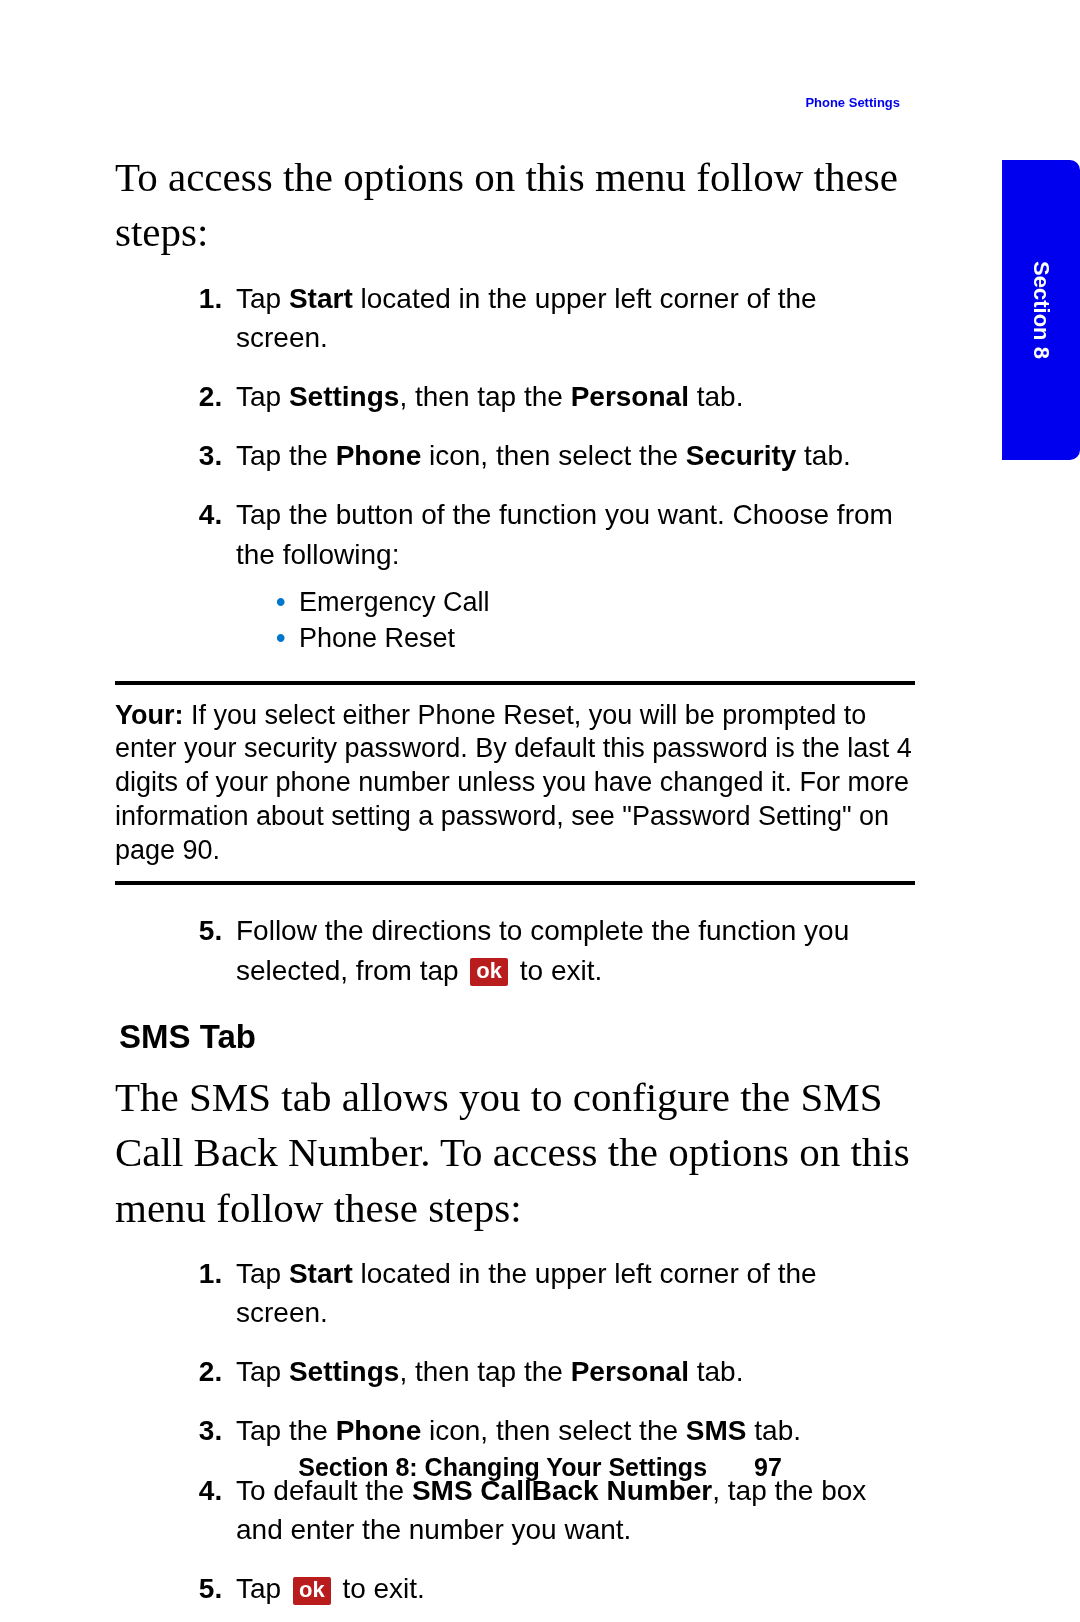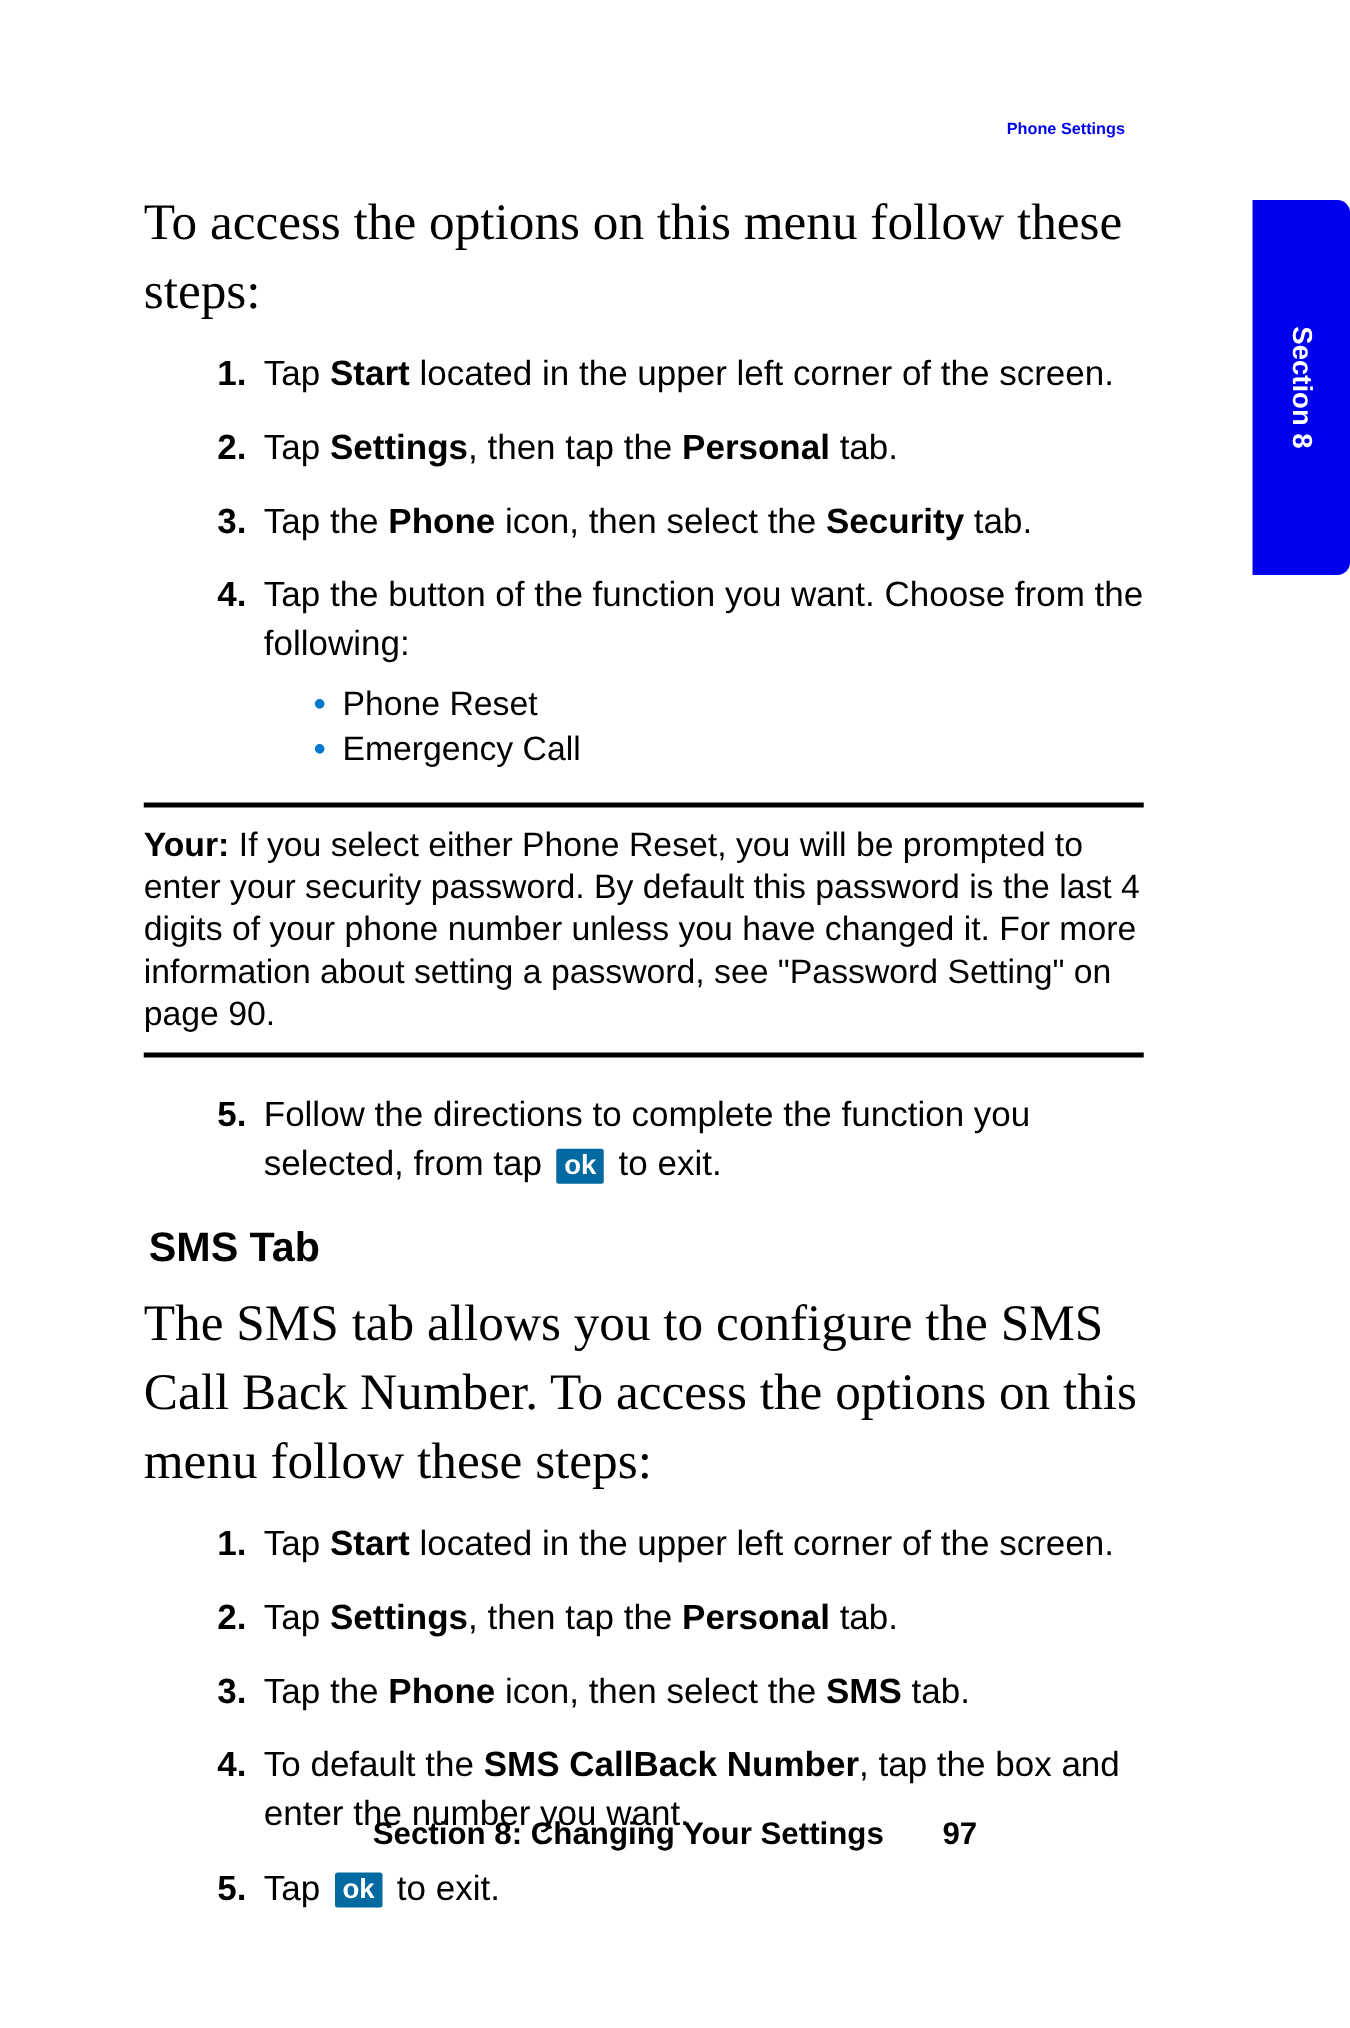--- a/index.html
+++ b/index.html
@@ -61,20 +61,21 @@
   ol.steps {
     font-family: Arial, Helvetica, sans-serif;
     font-size: 28px;
     line-height: 1.4;
     padding-left: 90px;
     margin: 0;
   }
   ol.steps > li {
     margin-bottom: 20px;
     padding-left: 6px;
+    margin-left: 25px;
   }
   ol.steps > li::marker {
     font-weight: bold;
   }
   ul.sub {
     list-style: none;
     padding-left: 40px;
     margin: 10px 0 0 0;
     font-size: 27px;
     line-height: 1.35;
@@ -96,21 +97,21 @@
   }
   .heading-sms {
     font-family: Arial, Helvetica, sans-serif;
     font-weight: bold;
     font-size: 33px;
     margin: 28px 0 14px 4px;
   }
   .ok-icon {
     display: inline-block;
     vertical-align: middle;
-    background: #0369a1;
+    background: #b91c1c;
     color: #fff;
     font-family: Arial, Helvetica, sans-serif;
     font-weight: bold;
     font-size: 22px;
     padding: 0 6px 2px 6px;
     line-height: 26px;
     height: 26px;
     border-radius: 2px;
     margin: 0 4px;
   }
@@ -150,22 +151,22 @@
       </li>
       <li>
         <span>Tap </span><b>Settings</b><span>, then tap the </span><b>Personal</b><span> tab.</span>
       </li>
       <li>
         <span>Tap the </span><b>Phone</b><span> icon, then select the </span><b>Security</b><span> tab.</span>
       </li>
       <li>
         <span>Tap the button of the function you want. Choose from the following:</span>
         <ul class="sub">
+          <li>Emergency Call</li>
           <li>Phone Reset</li>
-          <li>Emergency Call</li>
         </ul>
       </li>
     </ol>
 
     <div class="note-block">
       <b>Your:</b><span> If you select either Phone Reset, you will be prompted to enter your security password. By default this password is the last 4 digits of your phone number unless you have changed it. For more information about setting a password, see "Password Setting" on page 90.</span>
     </div>
 
     <ol class="steps" start="5">
       <li>

